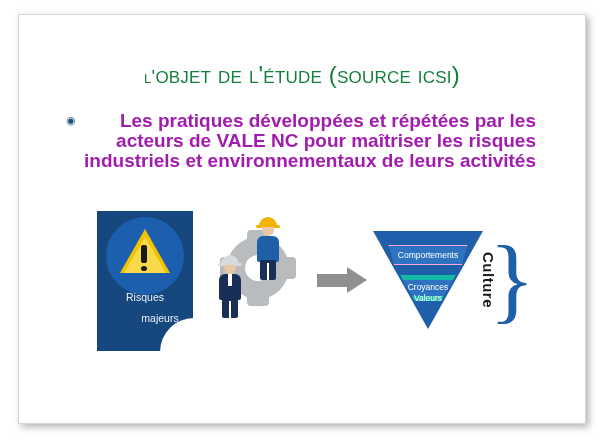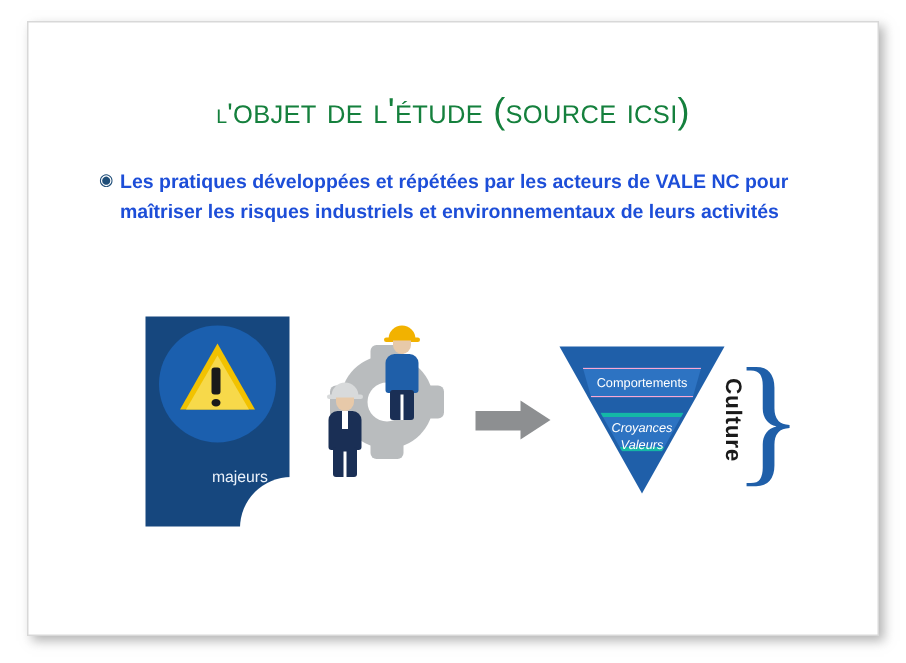--- a/index.html
+++ b/index.html
@@ -49,24 +49,25 @@
   .bullet-mark {
     flex: 0 0 auto;
     width: 14px;
     color: #1f4e79;
     font-size: 11px;
     line-height: 19px;
     text-align: left;
   }
   .bullet-text {
     flex: 1 1 auto;
-    color: #1d4ed8;
-    font-size: 13px;
+    color: #a21caf;
+    font-size: 19px;
     line-height: 20px;
     font-weight: bold;
+    text-align: right;
   }
 
   
   .diagram {
     position: absolute;
     left: 60px;
     top: 186px;
     width: 450px;
     height: 160px;
   }
@@ -326,29 +327,28 @@
     line-height: 18px;
     clip-path: polygon(8% 0, 92% 0, 86% 100%, 14% 100%);
   }
   .ct-band-mid {
     position: absolute;
     left: 22px;
     top: 44px;
     width: 66px;
     height: 26px;
     background: #2d73c2;
-    border: 3px solid #14b8a6;
+    border: 5px solid #14b8a6;
     box-sizing: border-box;
     color: #ffffff;
     font-size: 8.5px;
     text-align: center;
     line-height: 11px;
     padding-top: 2px;
     clip-path: polygon(8% 0, 92% 0, 70% 100%, 30% 100%);
-    font-style: italic;
   }
 
   
   .brace {
     position: absolute;
     left: 410px;
     top: 18px;
     width: 16px;
     height: 124px;
     color: #1f5fa9;
@@ -385,20 +385,21 @@
 
   <div class="diagram">
 
     <div class="risk-panel">
       <div class="risk-panel-bg"></div>
       <div class="risk-circle"></div>
       <div class="tri"></div>
       <div class="tri-inner"></div>
       <div class="tri-bang"></div>
       <div class="tri-dot"></div>
+      <div class="risk-label l1">Risques</div>
       <div class="risk-label l2">majeurs</div>
       <div class="risk-panel-notch"></div>
     </div>
 
     <div class="people-group">
       <div class="gear"></div>
       <div class="gear-hole"></div>
       <div class="person back">
         <div class="helmet"></div>
         <div class="helmet-brim"></div>

